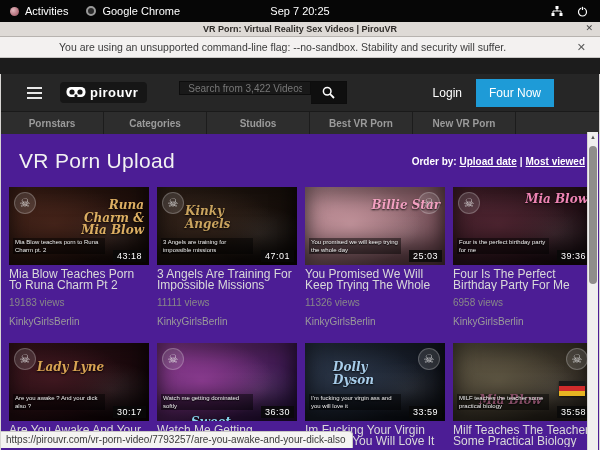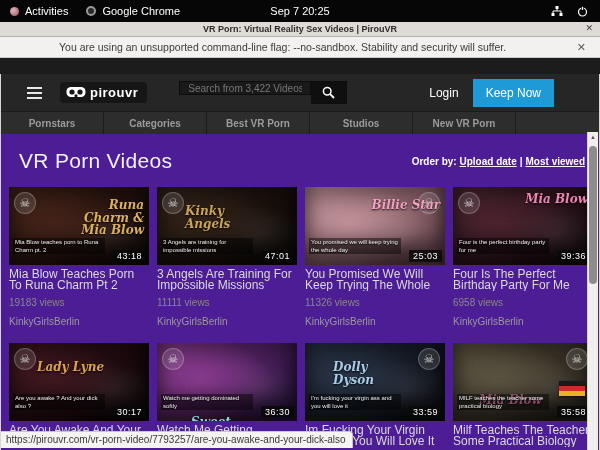--- a/index.html
+++ b/index.html
@@ -172,33 +172,33 @@
       <div class="searchwrap">
         <input class="search-input" type="text" placeholder="Search from 3,422 Videos" style="">
         <div class="search-btn">
           <svg width="13" height="13" viewBox="0 0 13 13">
               <circle cx="5.2" cy="5.2" r="3.8" fill="none" stroke="#fff" stroke-width="1.5"></circle>
               <line x1="8.2" y1="8.2" x2="12" y2="12" stroke="#fff" stroke-width="1.8"></line>
             </svg>
         </div>
       </div>
       <span class="login">Login</span>
-      <button class="join" style="background: rgb(30, 155, 215);">Keep Now</button>
+      <button class="join" style="background: rgb(30, 155, 215);">Four Now</button>
     </div>
 
     <div class="menubar">
       <div class="cell">Pornstars</div>
       <div class="cell">Categories</div>
+      <div class="cell">Studios</div>
       <div class="cell">Best VR Porn</div>
-      <div class="cell">Studios</div>
       <div class="cell">New VR Porn</div>
     </div>
 
     <div class="pagehead">
-      <h1 class="pagetitle">VR Porn Videos</h1>
+      <h1 class="pagetitle">VR Porn Upload</h1>
       <div class="orderby">
         <span>Order by:</span>
         <a>Upload date</a><span class="sep">|</span><a>Most viewed</a>
       </div>
     </div>
 
     <div class="grid">
       <div class="card">
         <div class="thumb" style="background: radial-gradient(95px 55px at 32% 48%, rgb(69, 36, 26) 0%, rgba(0, 0, 0, 0) 75%), radial-gradient(70px 40px at 72% 60%, rgba(255, 255, 255, 0.1) 0%, rgba(0, 0, 0, 0) 70%), linear-gradient(135deg, rgb(69, 36, 26) 0%, rgb(21, 10, 7) 85%);">
           <div class="badge tl">

